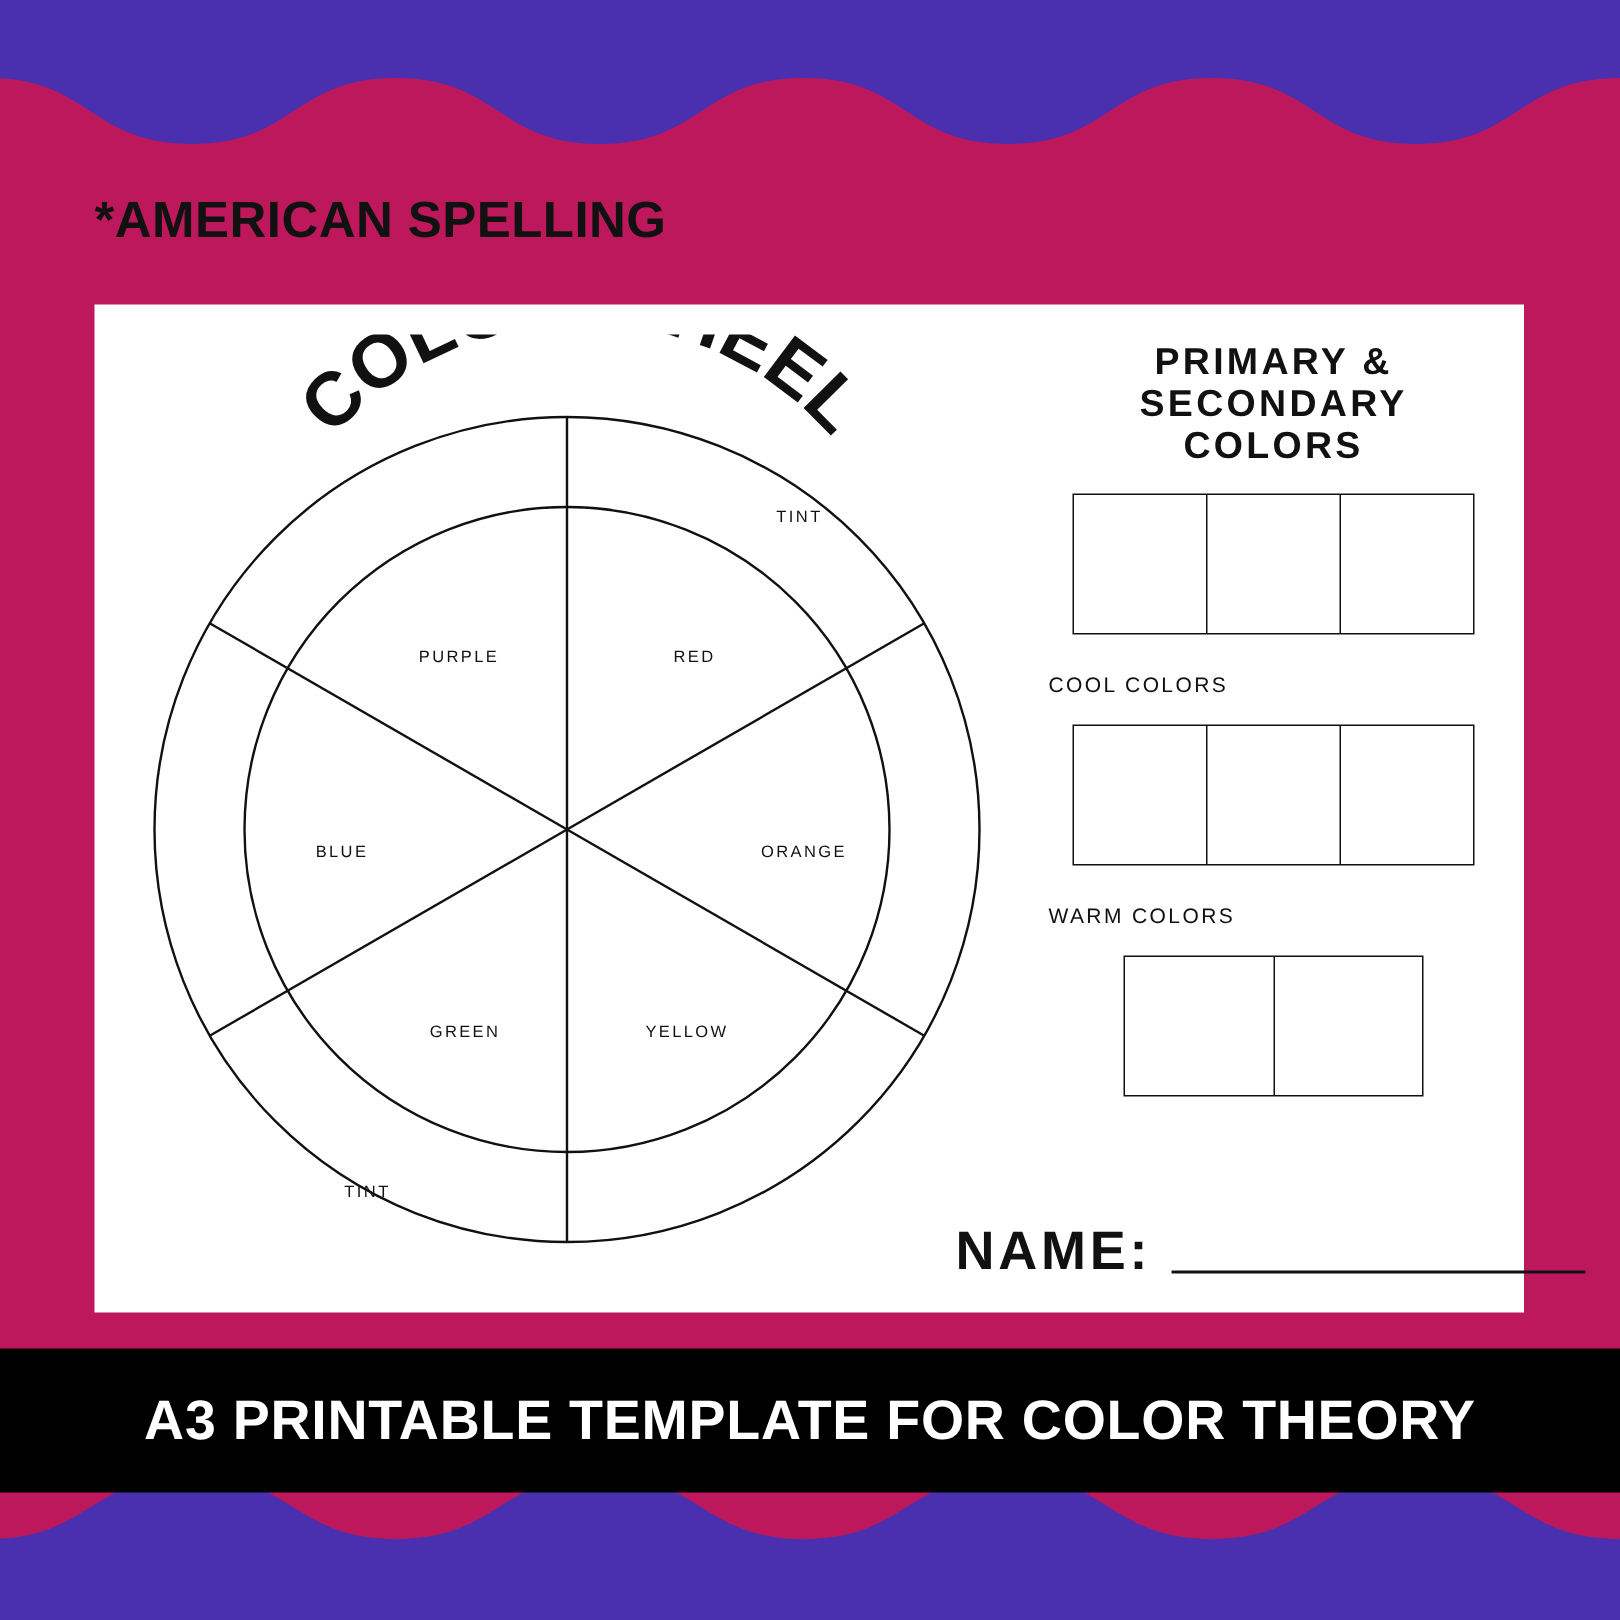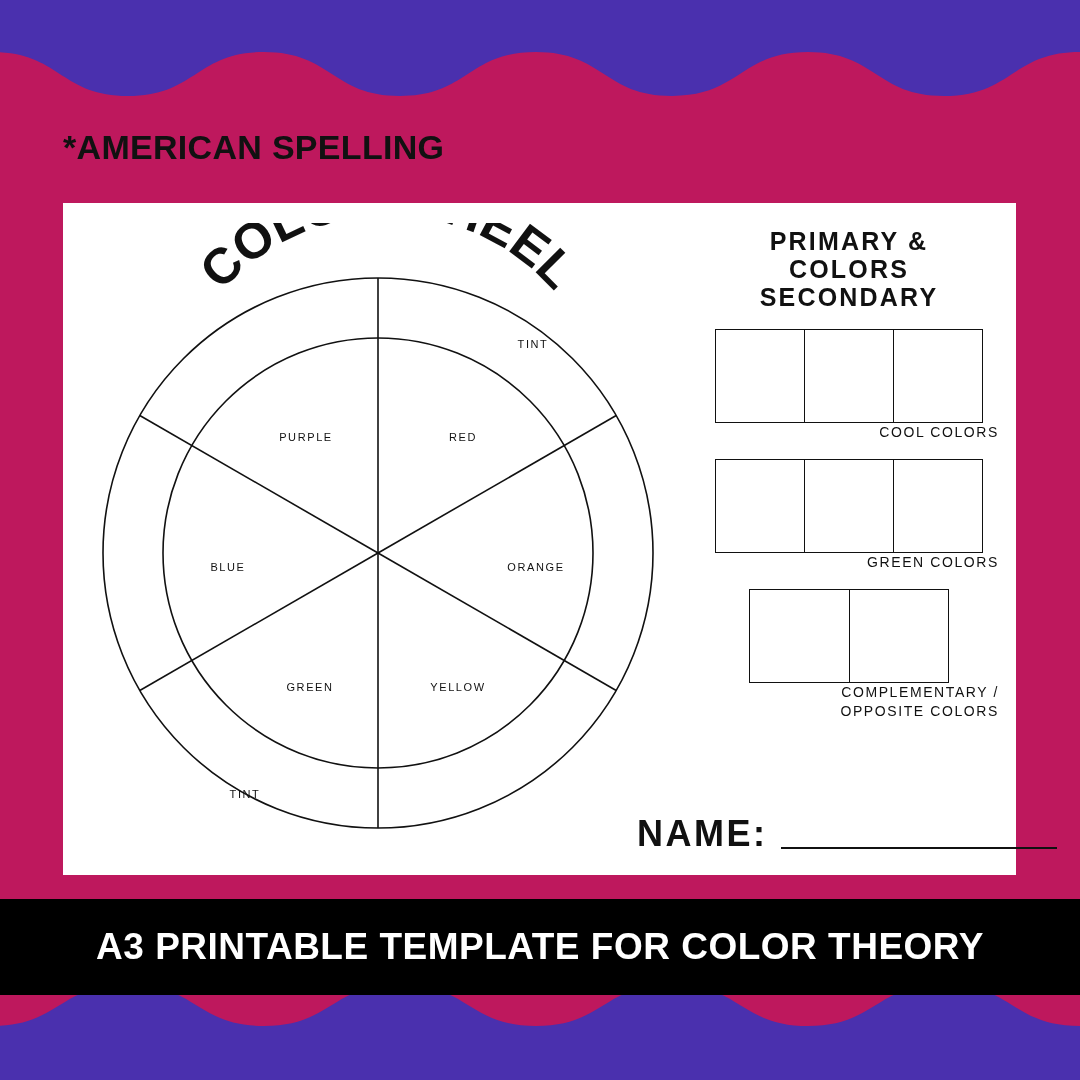--- a/index.html
+++ b/index.html
@@ -158,25 +158,25 @@
     width: 200px;
   }
   .boxes.two > div {
     flex: 1 1 0;
     height: 92px;
     border-right: 1.6px solid #111111;
     box-sizing: border-box;
   }
   .boxes.two > div:last-child { border-right: none; }
   .box-caption {
-    text-align: right;
+    text-align: left;
     font-size: 14px;
     letter-spacing: 1.6px;
     color: #111111;
-    margin-top: 0;
+    margin-top: 24px;
     line-height: 1.3;
     font-family: "Liberation Sans", sans-serif;
   }
   .name-row {
     position: absolute;
     left: -62px;
     bottom: 10px;
     width: 420px;
     display: flex;
     align-items: flex-end;
@@ -267,49 +267,47 @@
         <text class="seg-label" x="218" y="178" text-anchor="middle">PURPLE</text>
 
         <text class="tint-label" x="445" y="85" text-anchor="middle">TINT</text>
         <text class="tint-label" x="157" y="535" text-anchor="middle">TINT</text>
       </svg>
     </div>
 
     <div class="right-col">
       <div class="right-title">
         <div>PRIMARY &amp;</div>
+        <div>SECONDARY</div>
         <div>COLORS</div>
-        <div>SECONDARY</div>
       </div>
 
       <div class="box-group">
         <div class="boxes three">
           <div></div>
           <div></div>
           <div></div>
         </div>
         <div class="box-caption">COOL COLORS</div>
       </div>
 
       <div class="box-group">
         <div class="boxes three">
           <div></div>
           <div></div>
           <div></div>
         </div>
-        <div class="box-caption">GREEN COLORS</div>
+        <div class="box-caption">WARM COLORS</div>
       </div>
 
       <div class="box-group">
         <div class="boxes two">
           <div></div>
           <div></div>
         </div>
-        <div class="box-caption" style="white-space: pre-line;">COMPLEMENTARY /
-OPPOSITE COLORS</div>
       </div>
 
       <div class="name-row">
         <span class="name-label">NAME:</span>
         <span class="name-line"></span>
       </div>
     </div>
   </div>
 
   <div class="black-banner">

